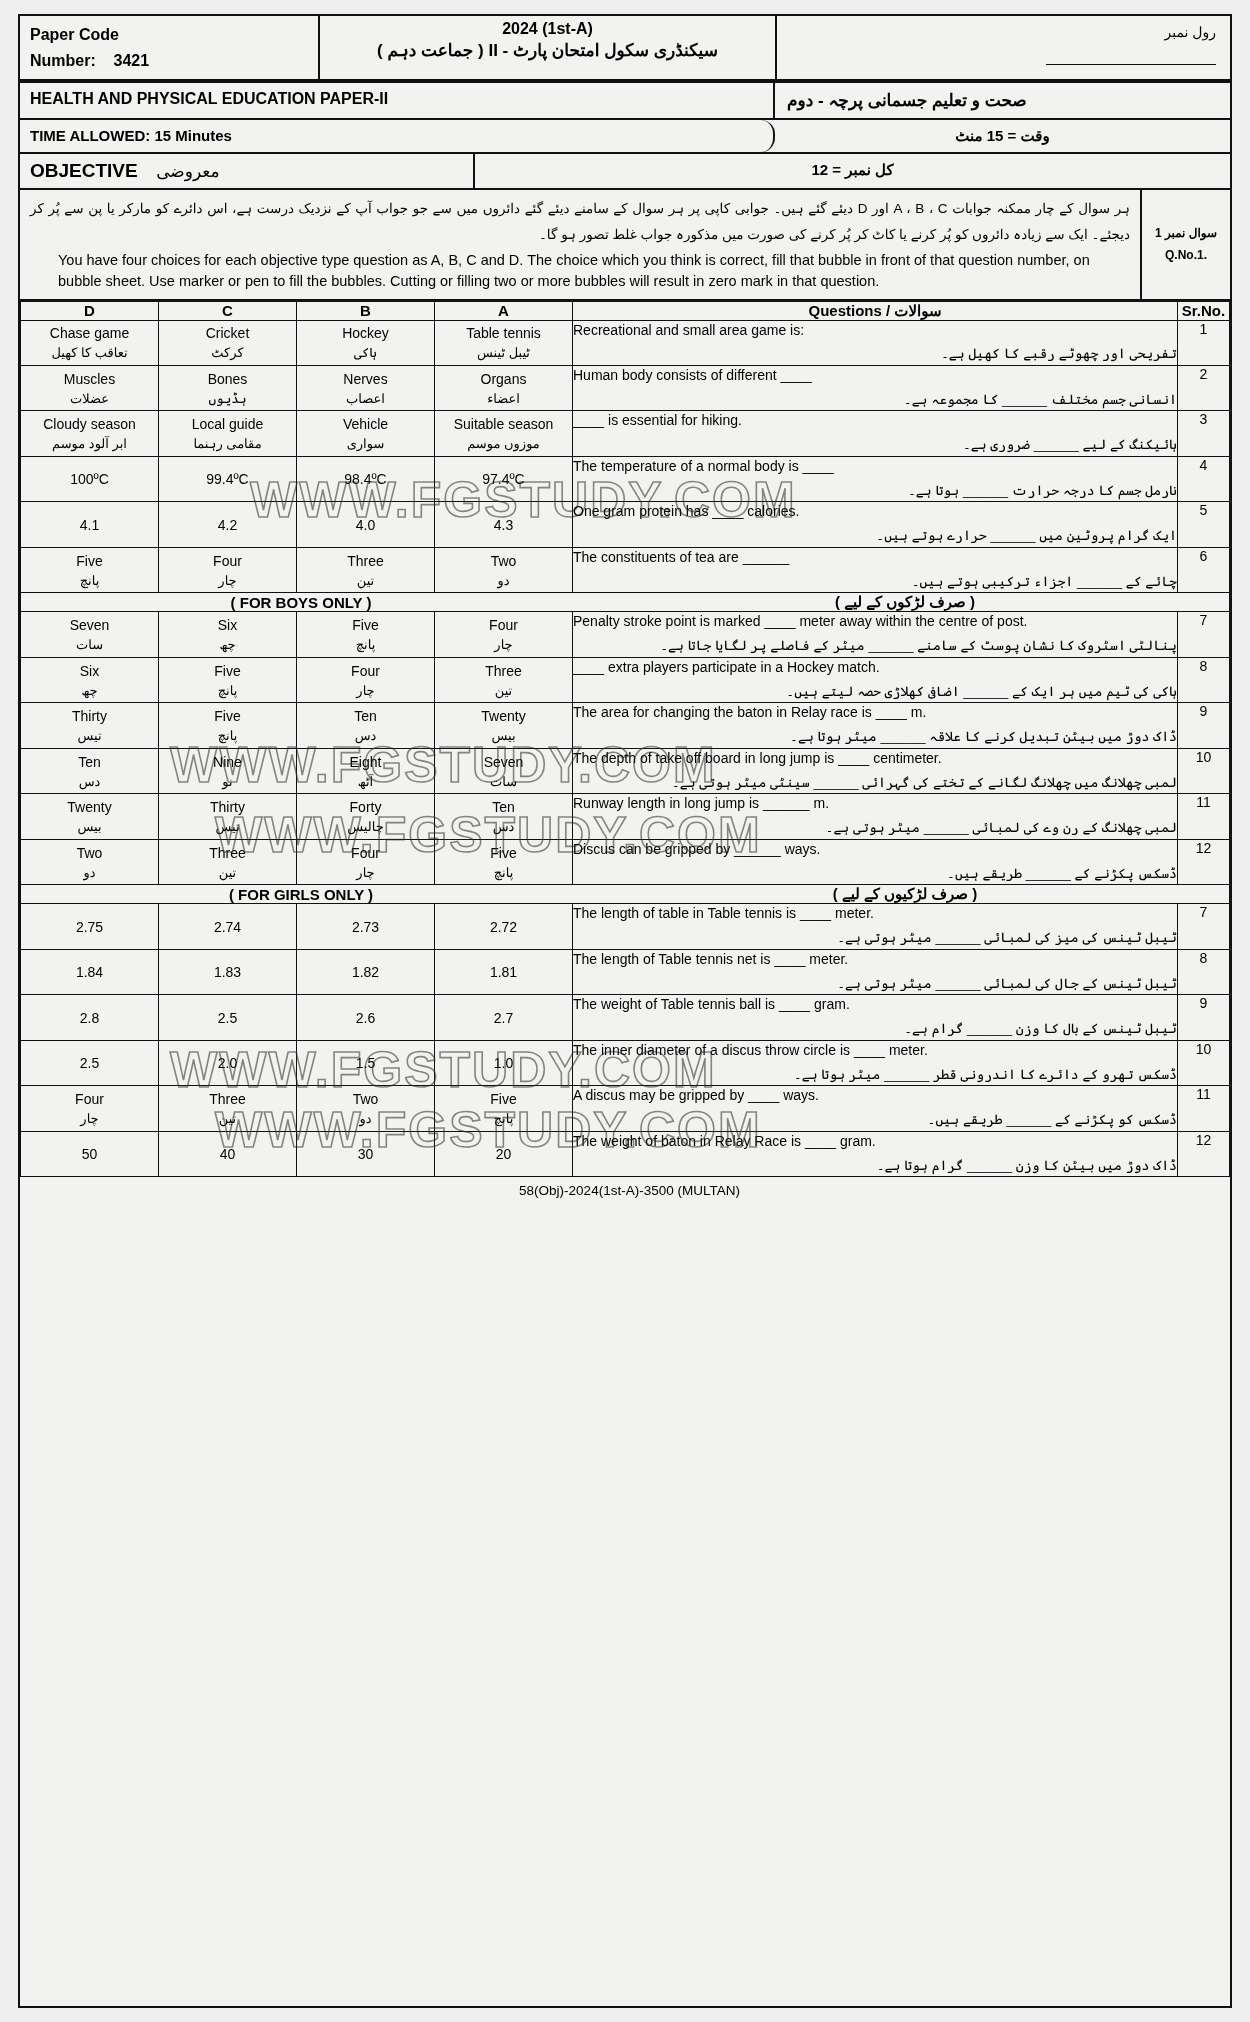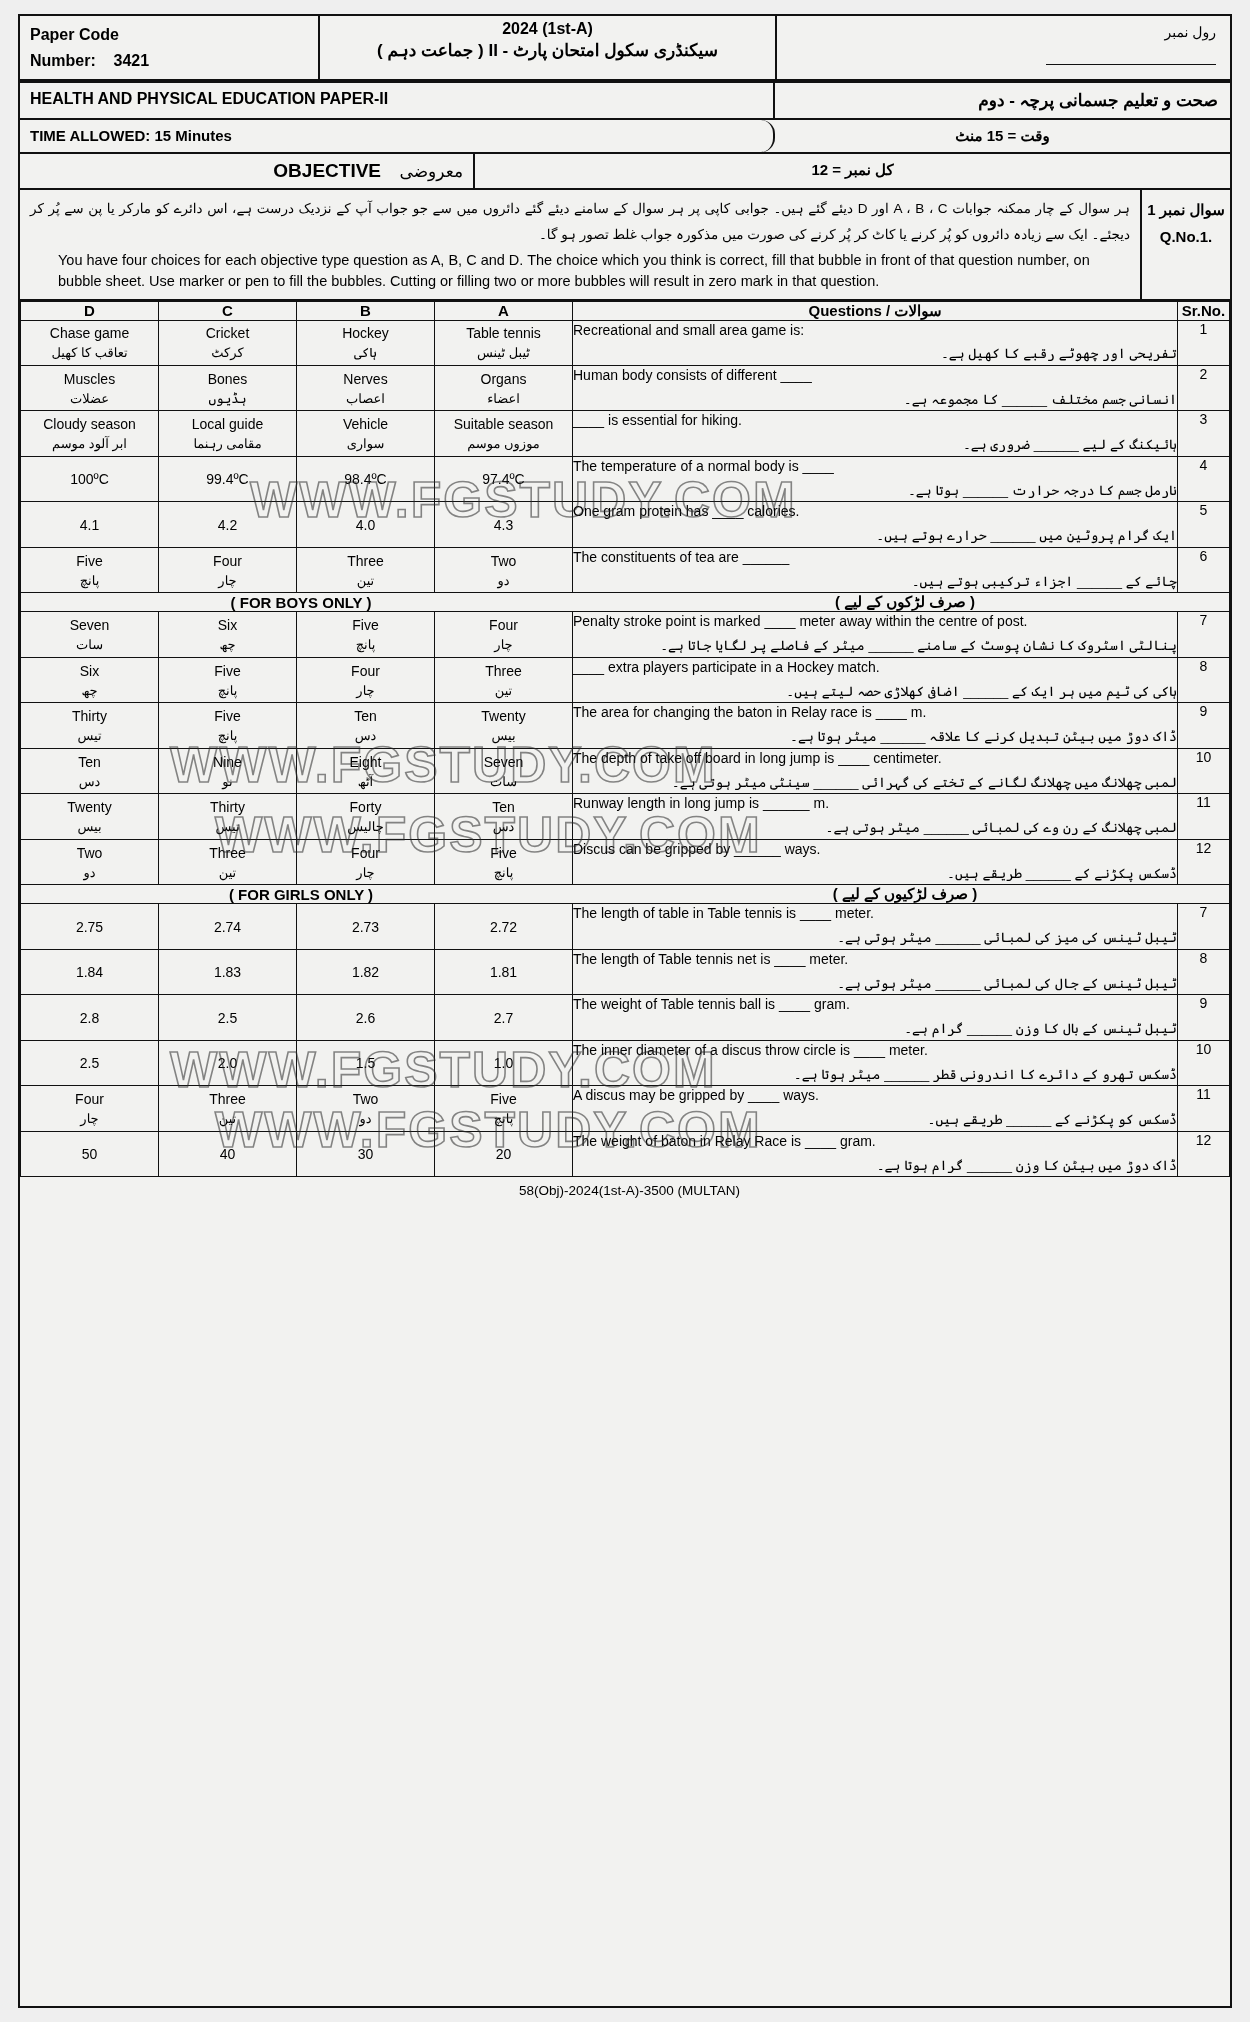--- a/index.html
+++ b/index.html
@@ -19,36 +19,36 @@
   .hdr-right{flex:1;box-sizing:border-box;border-left:2px solid #111;position:relative;}
   .hdr-row{display:flex;}
   .paper-code{width:300px;border-right:2px solid #111;box-sizing:border-box;padding:6px 10px;font-size:16px;font-weight:bold;line-height:1.6;}
   .exam-title{flex:1;box-sizing:border-box;padding:4px 8px;text-align:center;}
   .exam-year{font-size:16px;font-weight:bold;}
   .exam-urdu{font-size:17px;direction:rtl;font-weight:bold;margin-top:2px;}
   .rollno{padding:8px 14px;font-size:14px;text-align:right;direction:rtl;}
   .rollline{display:block;border-bottom:1.5px solid #111;width:170px;height:18px;margin-top:6px;}
   .subj-row{border-top:2px solid #111;display:flex;}
   .subj-en{width:755px;box-sizing:border-box;padding:7px 10px;font-size:16px;font-weight:bold;border-right:2px solid #111;}
-  .subj-ur{flex:1;box-sizing:border-box;padding:7px 12px;font-size:17px;direction:rtl;text-align:right;font-weight:bold;}
+  .subj-ur{flex:1;box-sizing:border-box;padding:7px 12px;font-size:17px;direction:rtl;text-align:left;font-weight:bold;}
   .time-row{border-top:2px solid #111;display:flex;}
   .time-en{width:755px;box-sizing:border-box;padding:7px 10px;font-size:15px;font-weight:bold;border-right:2px solid #111;border-radius:14px;}
   .time-ur{flex:1;box-sizing:border-box;padding:7px 12px;font-size:15px;direction:rtl;text-align:center;font-weight:bold;}
   .marks-row{border-top:2px solid #111;display:flex;}
   .marks-en{width:300px;box-sizing:border-box;padding:7px 10px;font-size:15px;font-weight:bold;border-right:2px solid #111;}
-  .obj-cell{width:455px;box-sizing:border-box;padding:6px 10px;text-align:right;border-right:2px solid #111;}
+  .obj-cell{width:455px;box-sizing:border-box;padding:6px 10px;text-align:left;border-right:2px solid #111;}
   .obj-en{font-size:19px;font-weight:bold;display:inline-block;}
   .obj-ur{font-size:17px;display:inline-block;margin-left:14px;}
   .marks-ur{flex:1;box-sizing:border-box;padding:7px 12px;font-size:15px;direction:rtl;text-align:center;font-weight:bold;}
   
   .instr{display:flex;border-top:2px solid #111;border-bottom:2px solid #111;}
   .instr-body{flex:1;box-sizing:border-box;padding:6px 10px;border-right:2px solid #111;}
   .instr-ur{font-size:13.5px;direction:rtl;text-align:justify;line-height:1.9;}
   .instr-en{font-size:14.5px;line-height:1.45;margin-top:3px;margin-left:28px;}
-  .instr-q{width:88px;box-sizing:border-box;padding:6px 4px;text-align:center;font-size:15px;font-weight:bold;line-height:1.8;}
+  .instr-q{width:88px;box-sizing:border-box;padding:6px 4px;text-align:center;font-size:12px;font-weight:bold;line-height:1.8;margin-top:27px;}
   
   table.qt{border-collapse:collapse;width:100%;table-layout:fixed;}
   table.qt td,table.qt th{border:1.5px solid #111;padding:0;}
   .colD,.colC,.colB,.colA{width:138px;}
   .colQ{width:auto;}
   .colS{width:52px;}
   .thead td{text-align:center;font-size:15px;font-weight:bold;padding:6px 0;}
   .opt{text-align:center;padding:6px 4px;}
   .opt .en{font-size:14px;}
   .opt .ur{font-size:13px;direction:rtl;margin-top:4px;}

